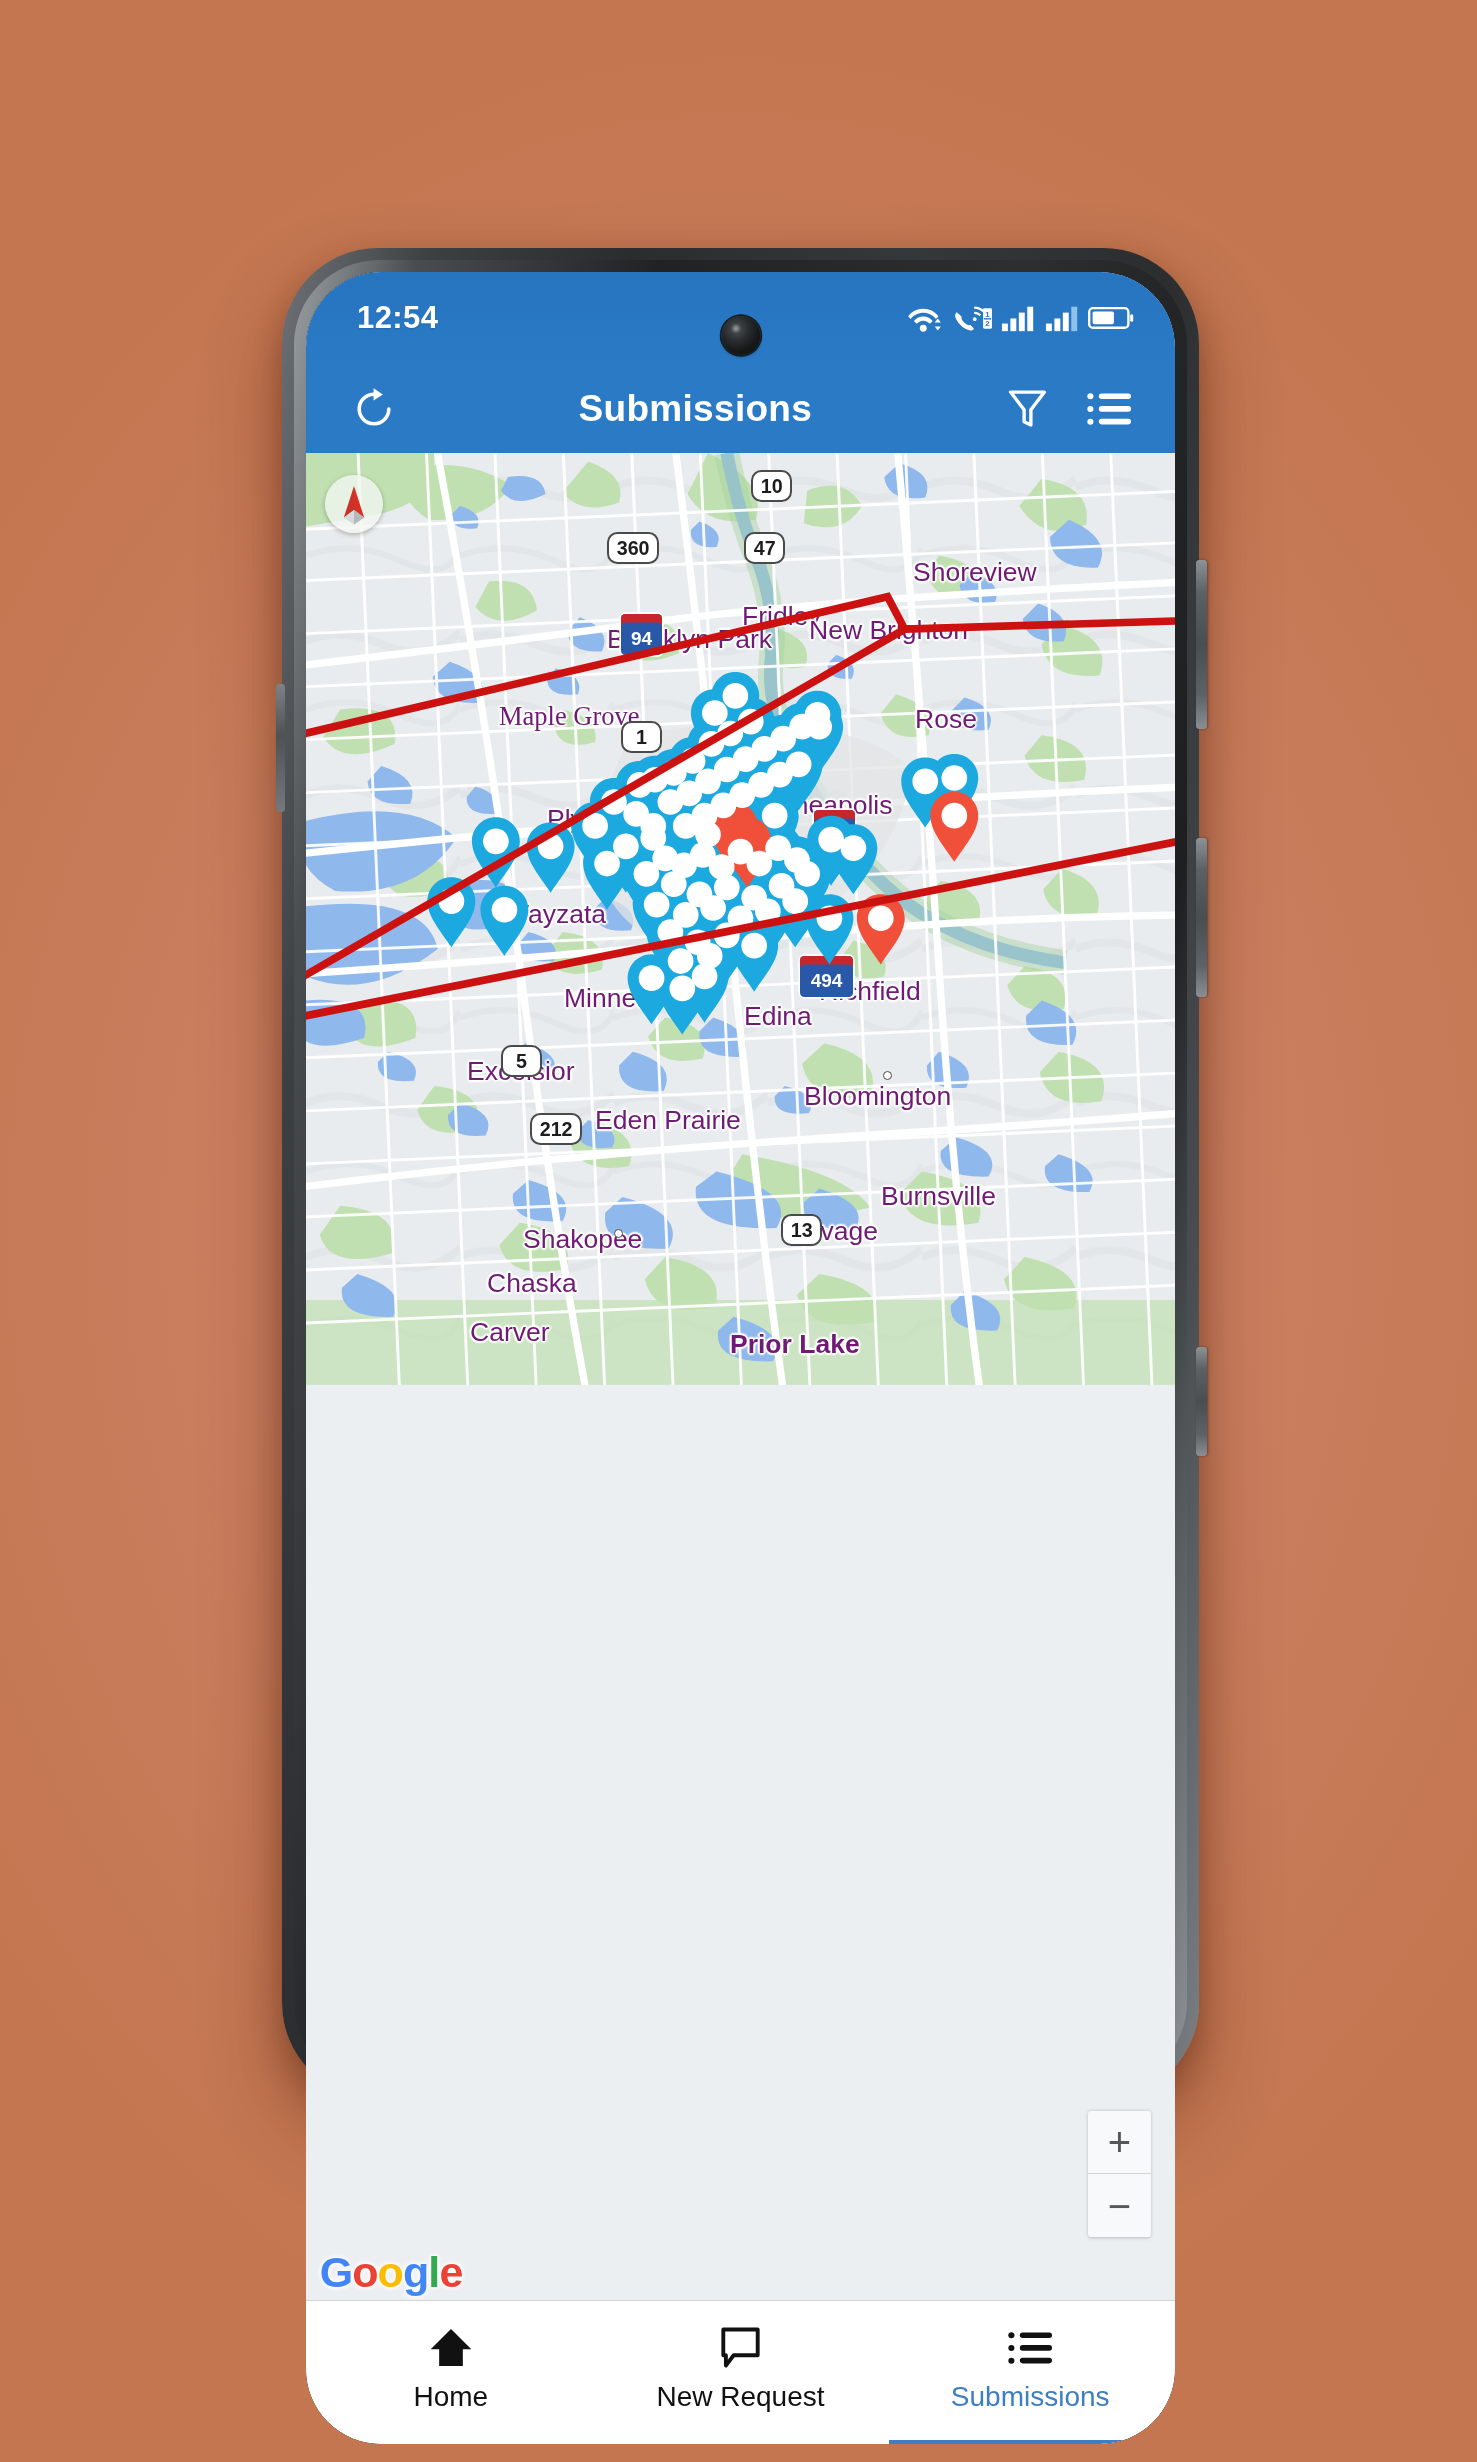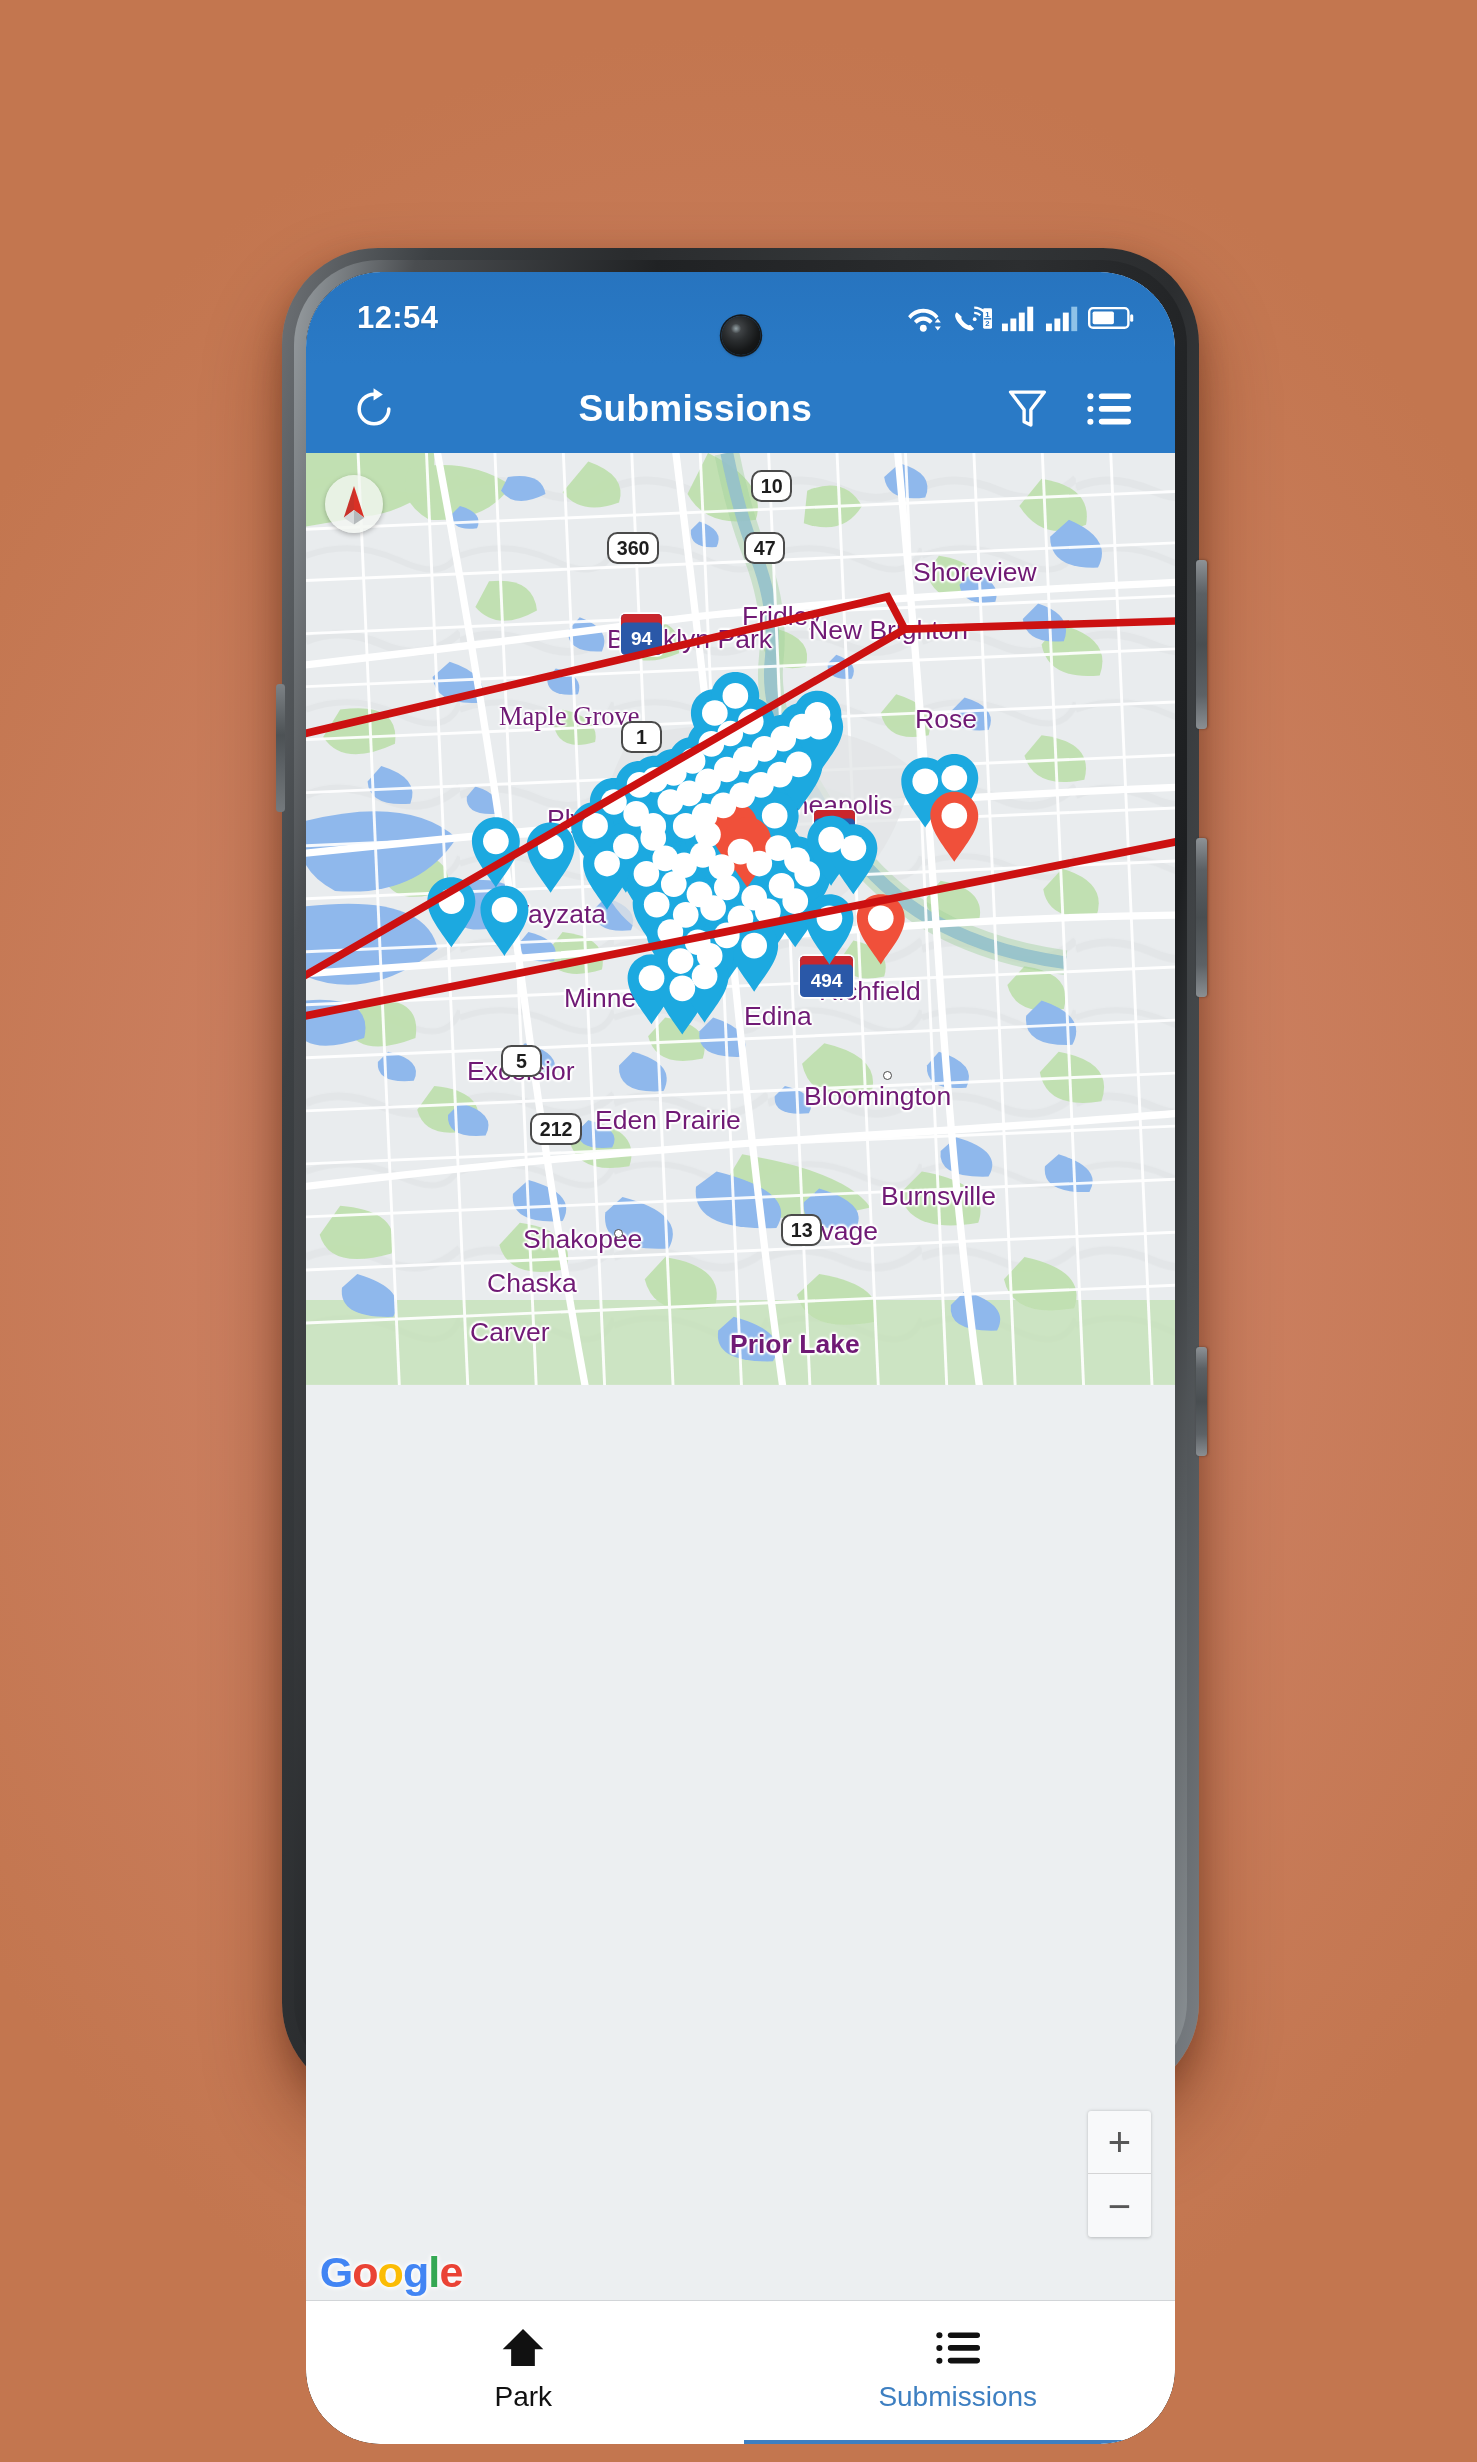--- a/index.html
+++ b/index.html
@@ -950,23 +950,31 @@
         </div>
 
         <div id="bottom-nav">
 
           <div class="nav-item">
             <div class="nav-icon">
               <svg width="44" height="41" viewBox="0 0 52 48">
                 <path d="M26 2 L50 26 H40 V46 H12 V26 H2 Z" fill="#111"></path>
               </svg>
             </div>
-            <div class="nav-label">Park</div>
+            <div class="nav-label">Home</div>
           </div>
 
+          <div class="nav-item">
+            <div class="nav-icon">
+              <svg width="43" height="43" viewBox="0 0 50 50">
+                <path d="M5 4 H45 V34 H17 L8 46 V34 H5 Z" fill="none" stroke="#111" stroke-width="4.5" stroke-linejoin="round"></path>
+              </svg>
+            </div>
+            <div class="nav-label">New Request</div>
+          </div>
 
           <div class="nav-item active">
             <div class="nav-icon">
               <svg width="44" height="38" viewBox="0 0 52 44">
                 <circle cx="4" cy="7" r="3.6" fill="#111"></circle>
                 <circle cx="4" cy="22" r="3.6" fill="#111"></circle>
                 <circle cx="4" cy="37" r="3.6" fill="#111"></circle>
                 <rect x="14" y="3.6" width="38" height="6.6" rx="3.3" fill="#111"></rect>
                 <rect x="14" y="18.6" width="38" height="6.6" rx="3.3" fill="#111"></rect>
                 <rect x="14" y="33.6" width="38" height="6.6" rx="3.3" fill="#111"></rect>

